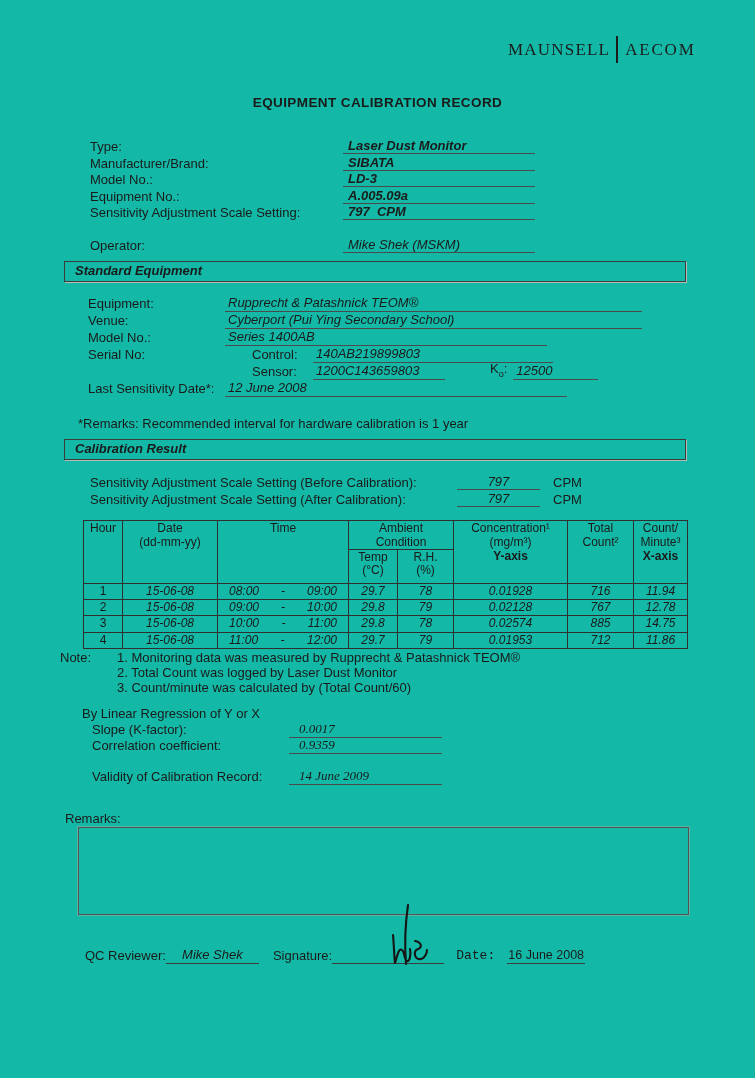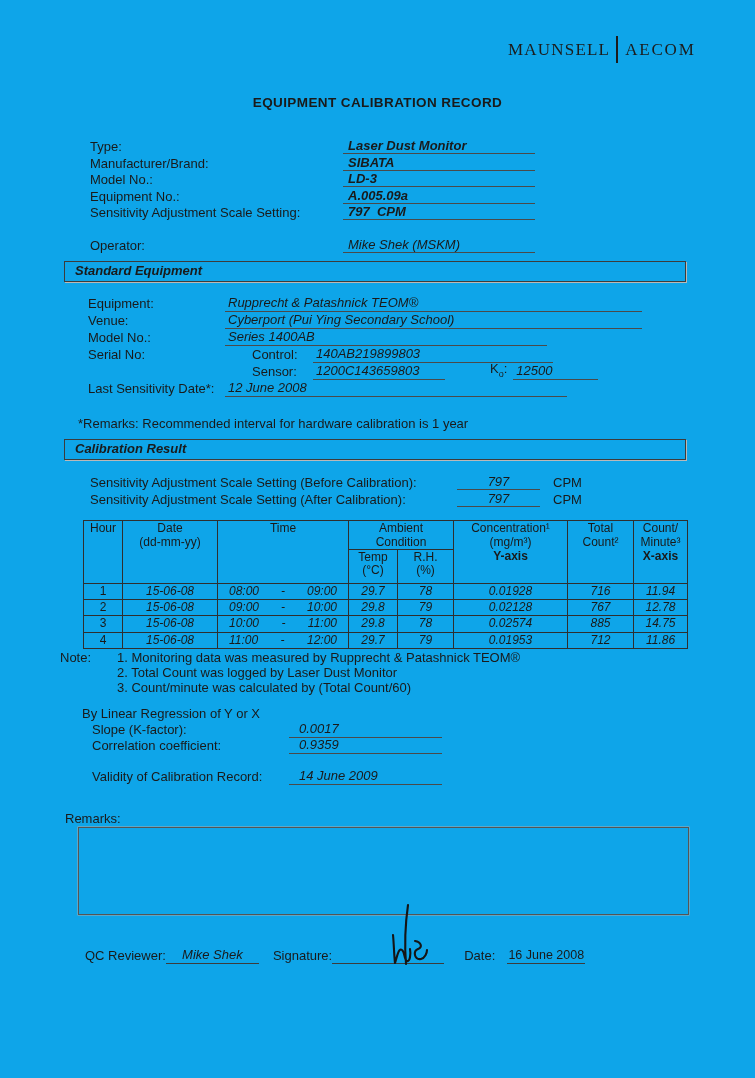--- a/index.html
+++ b/index.html
@@ -1,18 +1,18 @@
 <!DOCTYPE html>
 <html><head>
 <meta charset="utf-8">
 <style>
   * { margin:0; padding:0; box-sizing:border-box; }
   html,body { background:#e8e8e8; }
   .page {
-    position:relative; width:755px; height:1078px; background:#0ea5e9;
+    position:relative; width:755px; height:1078px; background:#14b8a6;
     font-family:"Liberation Sans", sans-serif; color:#1a1a1a; font-size:13px;
     overflow:hidden; margin:0 auto;padding-left:40px;
   }
   
   .logo { position:absolute; left:508px; top:36px; display:flex; align-items:center;
           font-family:"Liberation Serif", serif; font-size:17px; color:#1c1c1c; }
   .logo .m { letter-spacing:1.2px; }
   .logo .a { letter-spacing:1.8px; }
   .logo-bar { width:2px; height:27px; background:#1c1c1c; margin:0 7px 0 6px; }
   
@@ -60,33 +60,33 @@
   table.cal td { height:16.2px; text-align:center; font-style:italic; line-height:15px; }
   table.cal td.up { font-style:normal; }
   .timecell { display:flex; justify-content:space-between; padding:0 11px; }
   
   .note-block { position:absolute; left:60px; top:650px; display:flex; line-height:15.2px; }
   .note-lbl { width:57px; flex:none; }
   
   .reg { position:absolute; left:82px; top:706px; line-height:15.8px; }
   .rrow { display:flex; align-items:flex-end; height:16px; }
   .rrow .rlbl { width:197px; margin-left:10px; }
-  .rrow .rval { width:153px; font-style:italic; border-bottom:1.2px solid #4a4a4a; padding-left:10px; }
+  .rrow .rval { width:153px; font-style:italic; border-bottom:1.2px solid #4a4a4a; padding-left:10px;font-family:Liberation Serif, serif; }
   .rrow.validity { margin-top:15px; }
   
   .remarks-lbl { position:absolute; left:65px; top:811px; }
   .remarks-box { position:absolute; left:78px; top:827px; width:611px; height:88px;
                  border:1.5px solid #555; box-shadow:0 0 0 0.5px #aaa; }
   
   .footer { position:absolute; left:85px; top:944px; display:flex; align-items:flex-end;
             height:20px; line-height:16px; }
   .qc-val { width:93px; text-align:center; font-style:italic; border-bottom:1.2px solid #3c3c3c; }
   .sig-lbl { margin-left:14px; }
   .sig-line { width:112px; border-bottom:1.2px solid #3c3c3c; position:relative; }
-  .date-lbl { margin-left:20px; }
+  .date-lbl { margin-left:12px;font-family:Liberation Mono, monospace; }
   .date-val { width:78px; margin-left:12px; text-align:center; font-size:12.5px;
               border-bottom:1.2px solid #3c3c3c; }
   .sig-svg { position:absolute; left:34px; bottom:-6px; overflow:visible; }
 </style>
 </head>
 <body>
 
 <div class="page">
 
   <div class="logo">

